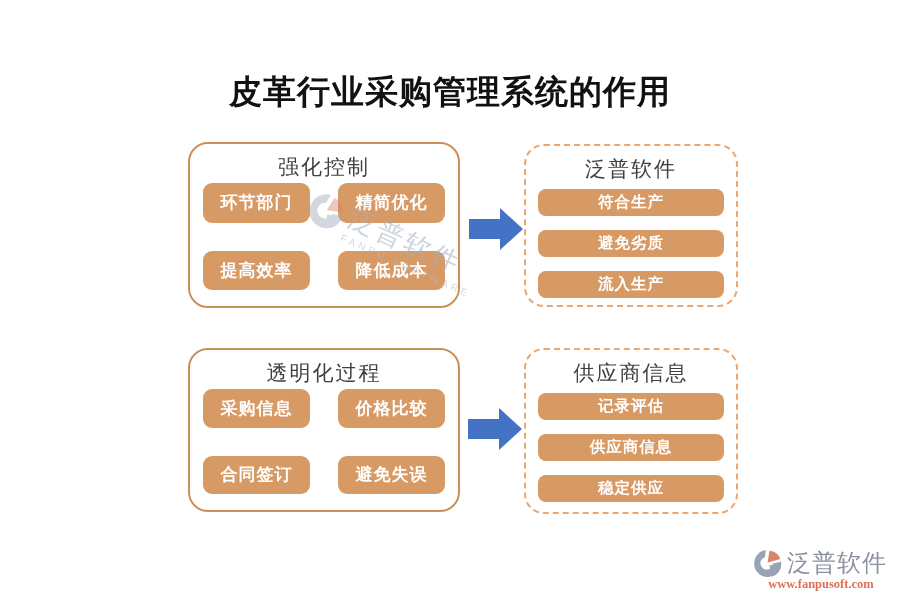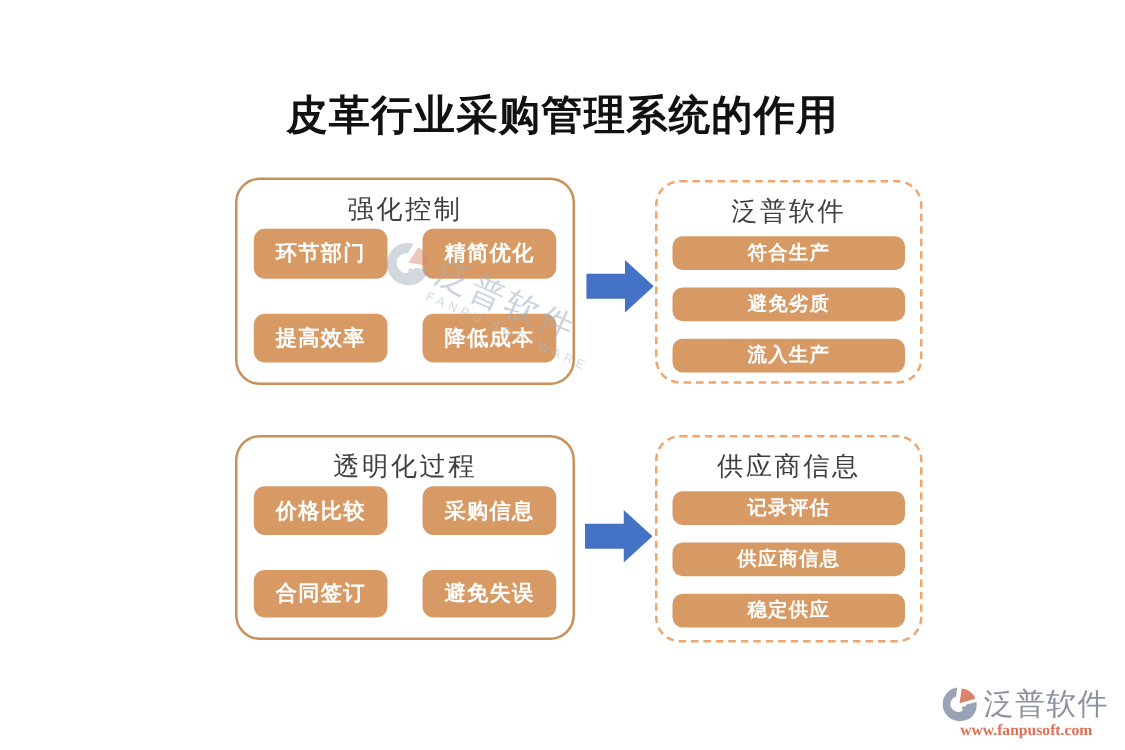--- a/index.html
+++ b/index.html
@@ -87,22 +87,22 @@
     <div class="col3">
       <div class="pill slim">符合生产</div>
       <div class="pill slim">避免劣质</div>
       <div class="pill slim">流入生产</div>
     </div>
   </div>
 
   <div class="box solid box-bl">
     <div class="box-title">透明化过程</div>
     <div class="grid2">
+      <div class="pill">采购信息</div>
       <div class="pill">价格比较</div>
-      <div class="pill">采购信息</div>
       <div class="pill">合同签订</div>
       <div class="pill">避免失误</div>
     </div>
   </div>
 
   <div class="box dashed box-br">
     <div class="box-title">供应商信息</div>
     <div class="col3">
       <div class="pill slim">记录评估</div>
       <div class="pill slim">供应商信息</div>

